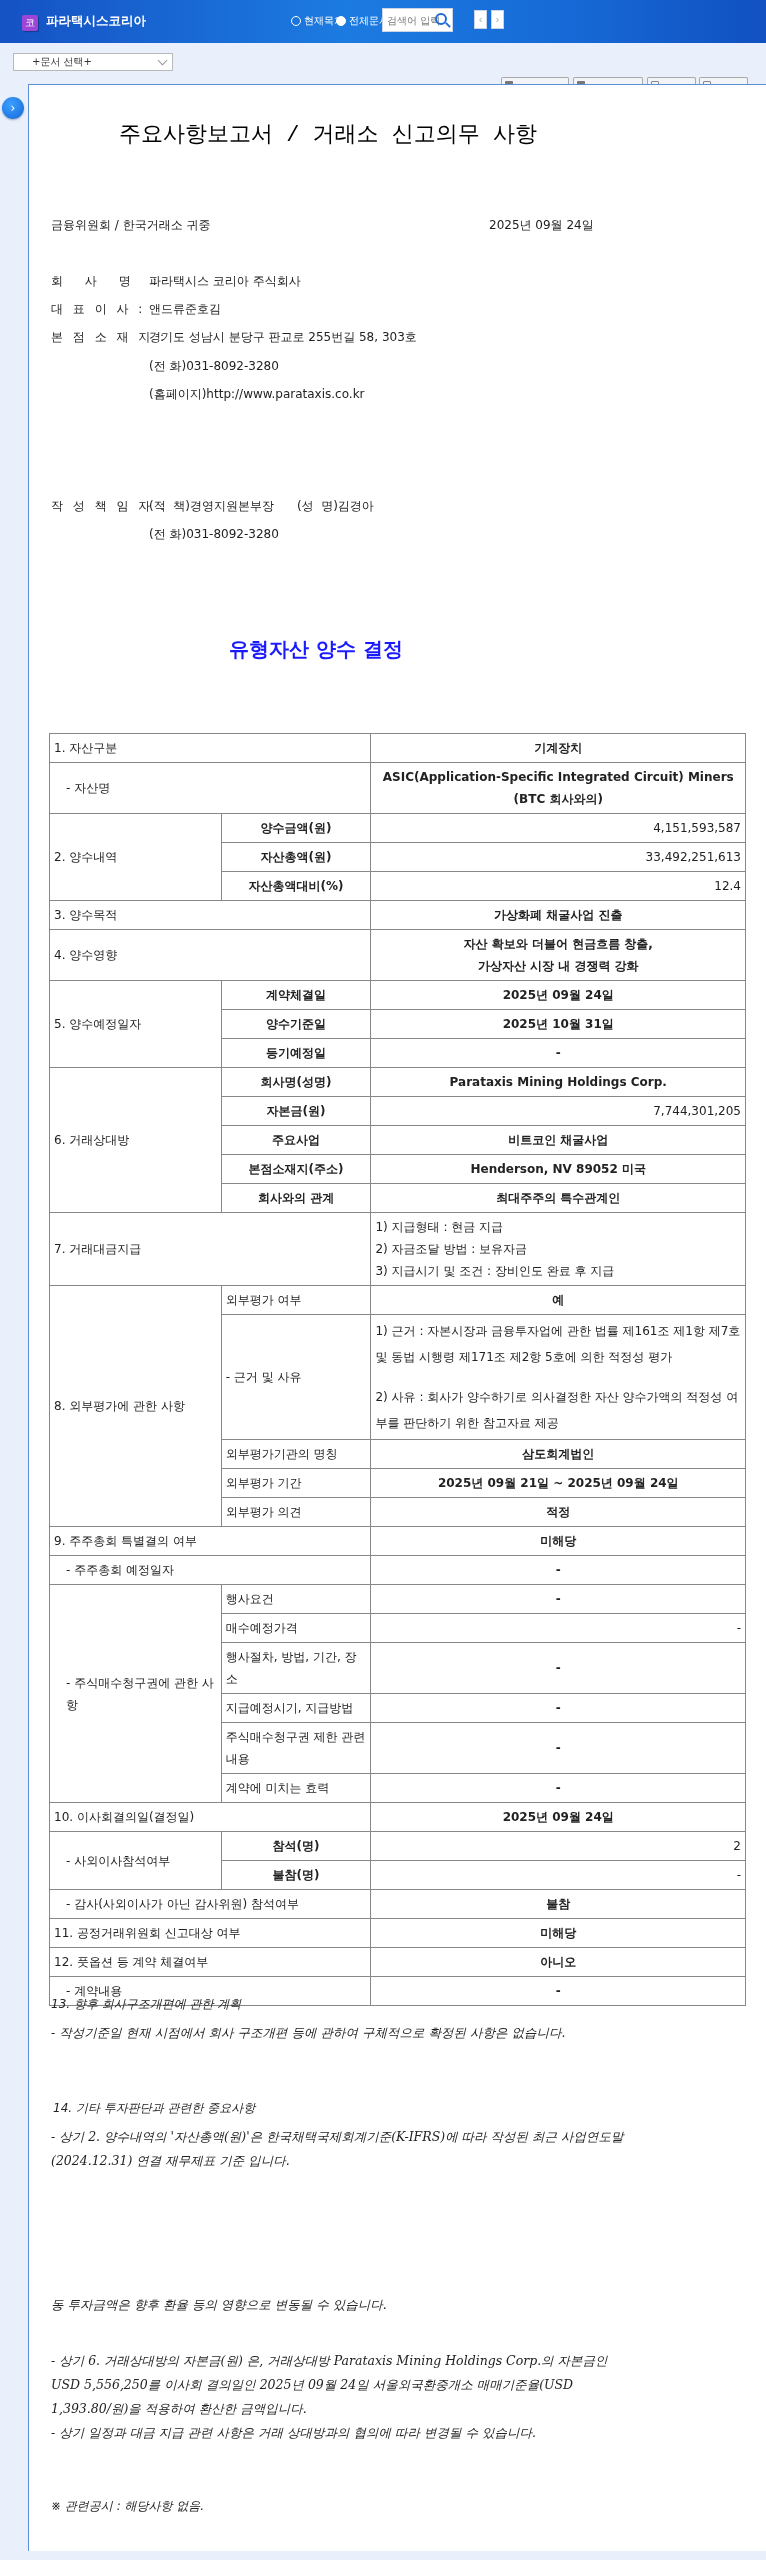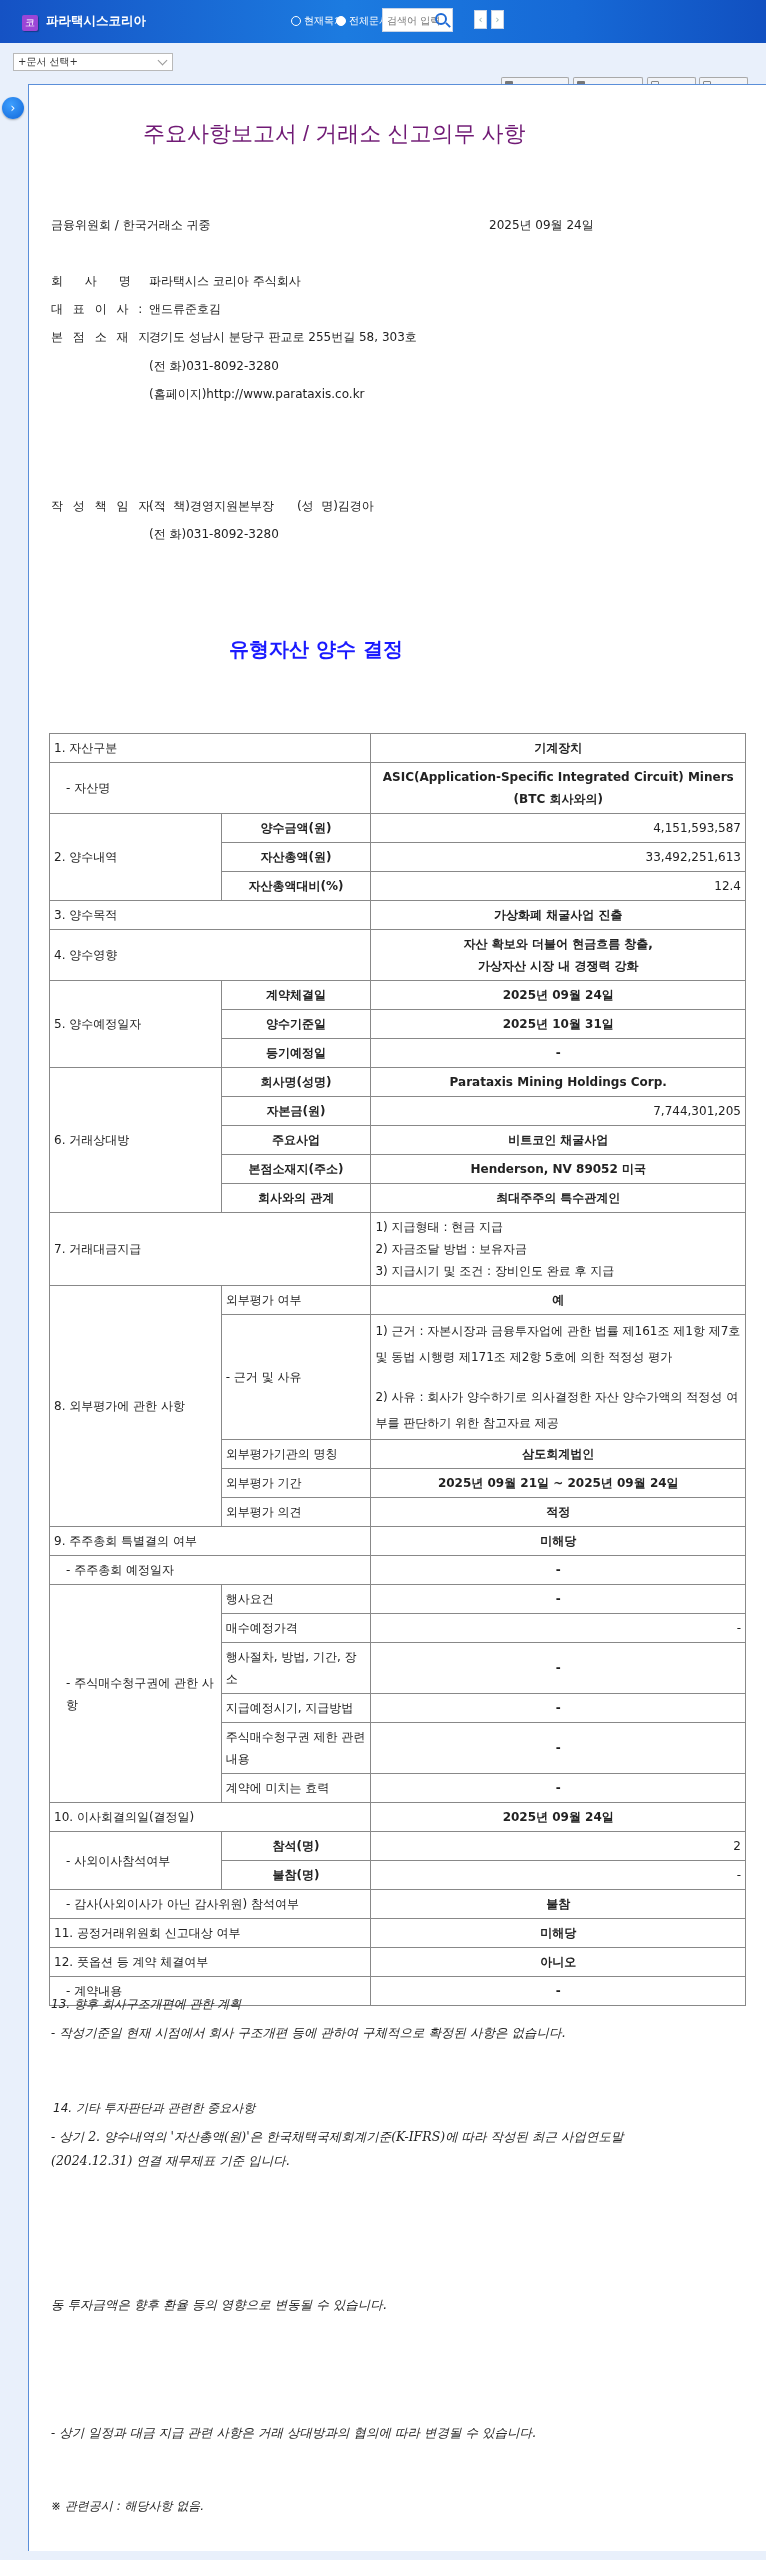--- a/index.html
+++ b/index.html
@@ -22,36 +22,36 @@
     font-size: 10px; color: #555; font-family: "DejaVu Sans", sans-serif; background: transparent; }
   .search-box .search-icon { position: absolute; right: 5px; top: 4px; width: 12px; height: 12px; border: 2px solid #1e6ad6; border-radius: 50%; }
   .search-box .search-icon::after { content: ""; position: absolute; width: 2px; height: 6px; background: #1e6ad6; right: -4px; bottom: -5px; transform: rotate(-45deg); }
   .nav-btn { position: absolute; top: 10px; width: 13px; height: 19px; background: #fff; border: 1px solid #c9d4e6;
     color: #8aa; font-size: 10px; line-height: 17px; text-align: center; }
   .nav-prev { left: 474px; }
   .nav-next { left: 491px; }
 
   
   .doc-select { position: absolute; left: 13px; top: 53px; width: 160px; height: 18px; background: #fff; border: 1px solid #b9b9b9;
-    font-size: 10px; line-height: 16px; padding-left: 4px; color: #333; }
+    font-size: 10px; line-height: 16px; padding-left: 18px; color: #333; }
   .doc-select .chev { position: absolute; right: 6px; top: 3px; width: 7px; height: 7px; border-right: 1px solid #999; border-bottom: 1px solid #999; transform: rotate(45deg); }
 
   
   .tool-btn { position: absolute; top: 77px; height: 14px; background: #f2f4f8; border: 1px solid #a9a9a9; border-bottom: none; border-radius: 2px 2px 0 0; }
   .tool-btn .tb-ic { position: absolute; left: 3px; top: 3px; width: 8px; height: 6px; background: #777; border-radius: 1px; }
   .tool-btn .tb-ic.hollow { background: transparent; border: 1px solid #888; }
 
   
   .side-toggle { position: absolute; left: 2px; top: 97px; width: 22px; height: 22px; border-radius: 50%;
     background: radial-gradient(circle at 40% 35%, #3ea0ff, #1266d8); color: #fff; font-size: 12px; line-height: 22px; text-align: center; box-shadow: 0 1px 2px rgba(0,0,0,.3); }
 
   
   .page { position: absolute; left: 28px; top: 84px; width: 738px; height: 2467px; background: #fff; border-left: 1px solid #5b8fd9; border-top: 1px solid #5b8fd9; }
 
-  .main-title { position: absolute; left: 90px; top: 34px; color: #701a75; font-family: Liberation Sans, sans-serif; font-size: 22px; margin-left: 24px; }
+  .main-title { position: absolute; left: 90px; top: 34px; color: #000000; font-family: Liberation Mono, monospace; font-size: 22px; }
 
   .addr { position: absolute; font-size: 12px; color: #222; }
   .row-label { position: absolute; left: 22px; font-size: 12px; letter-spacing: 3px; }
   .row-value { position: absolute; left: 120px; font-size: 12px; }
 
   .sub-title { position: absolute; left: 200px; top: 551px; color: #1a1aff; font-family: "DejaVu Serif", "Liberation Serif", serif; font-size: 20px; font-weight: bold; }
 
   
   table.disc { position: absolute; left: 20px; top: 648px; width: 697px; border-collapse: collapse; font-size: 12px; }
   table.disc td { border: 1px solid #888; padding: 3px 4px; line-height: 22px; vertical-align: middle; }
@@ -303,15 +303,16 @@
     </tr>
   </tbody>
     </table>
 
   <div class="para" style="top:1908px;">13. 향후 회사구조개편에 관한 계획</div>
   <div class="para serif" style="top:1936px;">- 작성기준일 현재 시점에서 회사 구조개편 등에 관하여 구체적으로 확정된 사항은 없습니다.</div>
 
   <div class="para" style="top:2012px;left:24px;">14. 기타 투자판단과 관련한 중요사항</div>
   <div class="para serif" style="top:2040px;">- 상기 2. 양수내역의 '자산총액(원)'은 한국채택국제회계기준(K-IFRS)에 따라 작성된 최근 사업연도말(2024.12.31) 연결 재무제표 기준 입니다.</div>
   <div class="para serif" style="top:2208px;">동 투자금액은 향후 환율 등의 영향으로 변동될 수 있습니다.</div>
+  <div class="para serif" style="top:2264px;">- 상기 6. 거래상대방의 자본금(원) 은, 거래상대방 Parataxis Mining Holdings Corp.의 자본금인 USD 5,556,250를 이사회 결의일인 2025년 09월 24일 서울외국환중개소 매매기준율(USD 1,393.80/원)을 적용하여 환산한 금액입니다.</div>
   <div class="para serif" style="top:2336px;">- 상기 일정과 대금 지급 관련 사항은 거래 상대방과의 협의에 따라 변경될 수 있습니다.</div>
   <div class="para" style="top:2410px;">※ 관련공시 : 해당사항 없음.</div>
 </div>
 
 </body></html>

